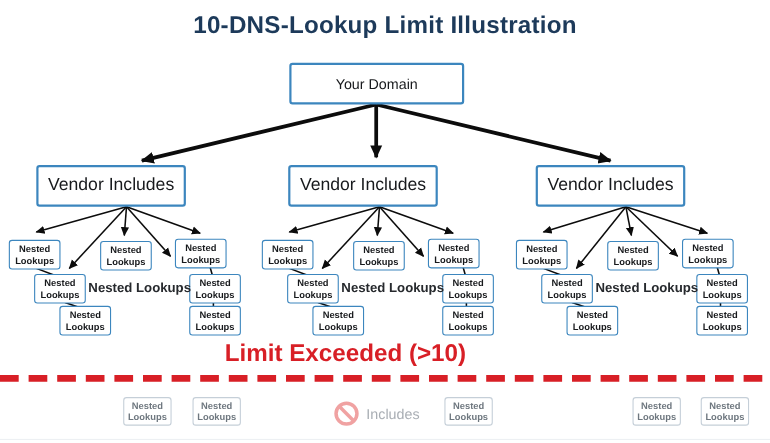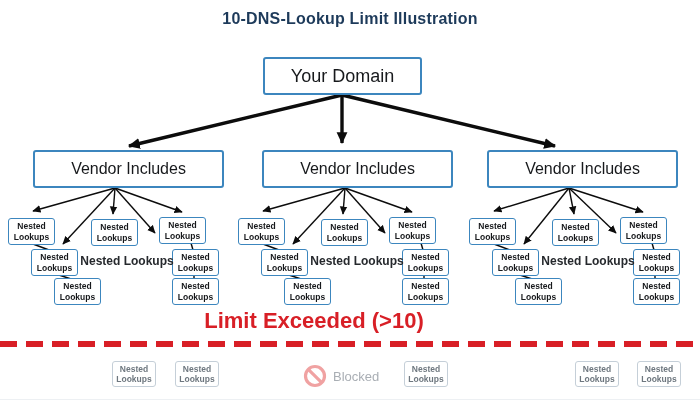--- a/index.html
+++ b/index.html
@@ -1,28 +1,28 @@
 <!DOCTYPE html>
 <html><head>
 <meta charset="utf-8">
 <style>
   html,body { margin:0; padding:0; background:#fff; }
   .canvas { position:relative; width:700px; height:403px; background:#ffffff;
             font-family:"Liberation Sans", sans-serif; overflow:hidden; }
 
   .title { position:absolute; top:10px; left:0; width:700px; text-align:center;
-           font-size:16px; font-weight:800; color:#1d3a5a; letter-spacing:.2px; }
+           font-size:22px; font-weight:800; color:#1d3a5a; letter-spacing:.2px; }
 
   svg.wires { position:absolute; left:0; top:0; z-index:1; }
 
   .node { position:absolute; background:#fff; border:2px solid #3c86be; border-radius:3px;
           display:flex; align-items:center; justify-content:center;
           color:#17191c; box-sizing:border-box; z-index:2; }
-  .root-node { left:263px; top:57px; width:159px; height:38px; font-size:18px; font-weight:500; }
-  .vendor    { top:150px; width:191px; height:38px; font-size:16px; font-weight:500; }
+  .root-node { left:263px; top:57px; width:159px; height:38px; font-size:13px; font-weight:500; }
+  .vendor    { top:150px; width:136px; height:38px; font-size:16px; font-weight:500; }
   .v1 { left:33px; } .v2 { left:262px; } .v3 { left:487px; }
 
   .nb { width:47px; height:27px; border-width:1.5px; font-size:8.5px; font-weight:700;
         line-height:1.2; text-align:center; }
 
   .freetext { position:absolute; top:254px; width:94px; text-align:center;
               font-size:12px; font-weight:700; color:#26292d; z-index:2; }
 
   .limit-text { position:absolute; top:308px; left:0; width:628px; text-align:center;
                 font-size:22px; font-weight:800; color:#d81f26; z-index:2; }
@@ -140,17 +140,17 @@
   <div class="gb" style="left:175px;top:361px">Nested Lookups</div>
   <div class="gb" style="left:404px;top:361px">Nested Lookups</div>
   <div class="gb" style="left:575px;top:361px">Nested Lookups</div>
   <div class="gb" style="left:637px;top:361px">Nested Lookups</div>
 
   <div class="blocked">
     <svg width="24" height="24" viewBox="0 0 24 24">
       <circle cx="12" cy="12" r="9.5" fill="none" stroke="#f0a2a2" stroke-width="3.2"></circle>
       <line x1="5.8" y1="5.8" x2="18.2" y2="18.2" stroke="#f0a2a2" stroke-width="3.2"></line>
     </svg>
-    <span>Blocked</span>
+    <span>Includes</span>
   </div>
 
   <div class="baseline"></div>
 </div>
 
 </body></html>

